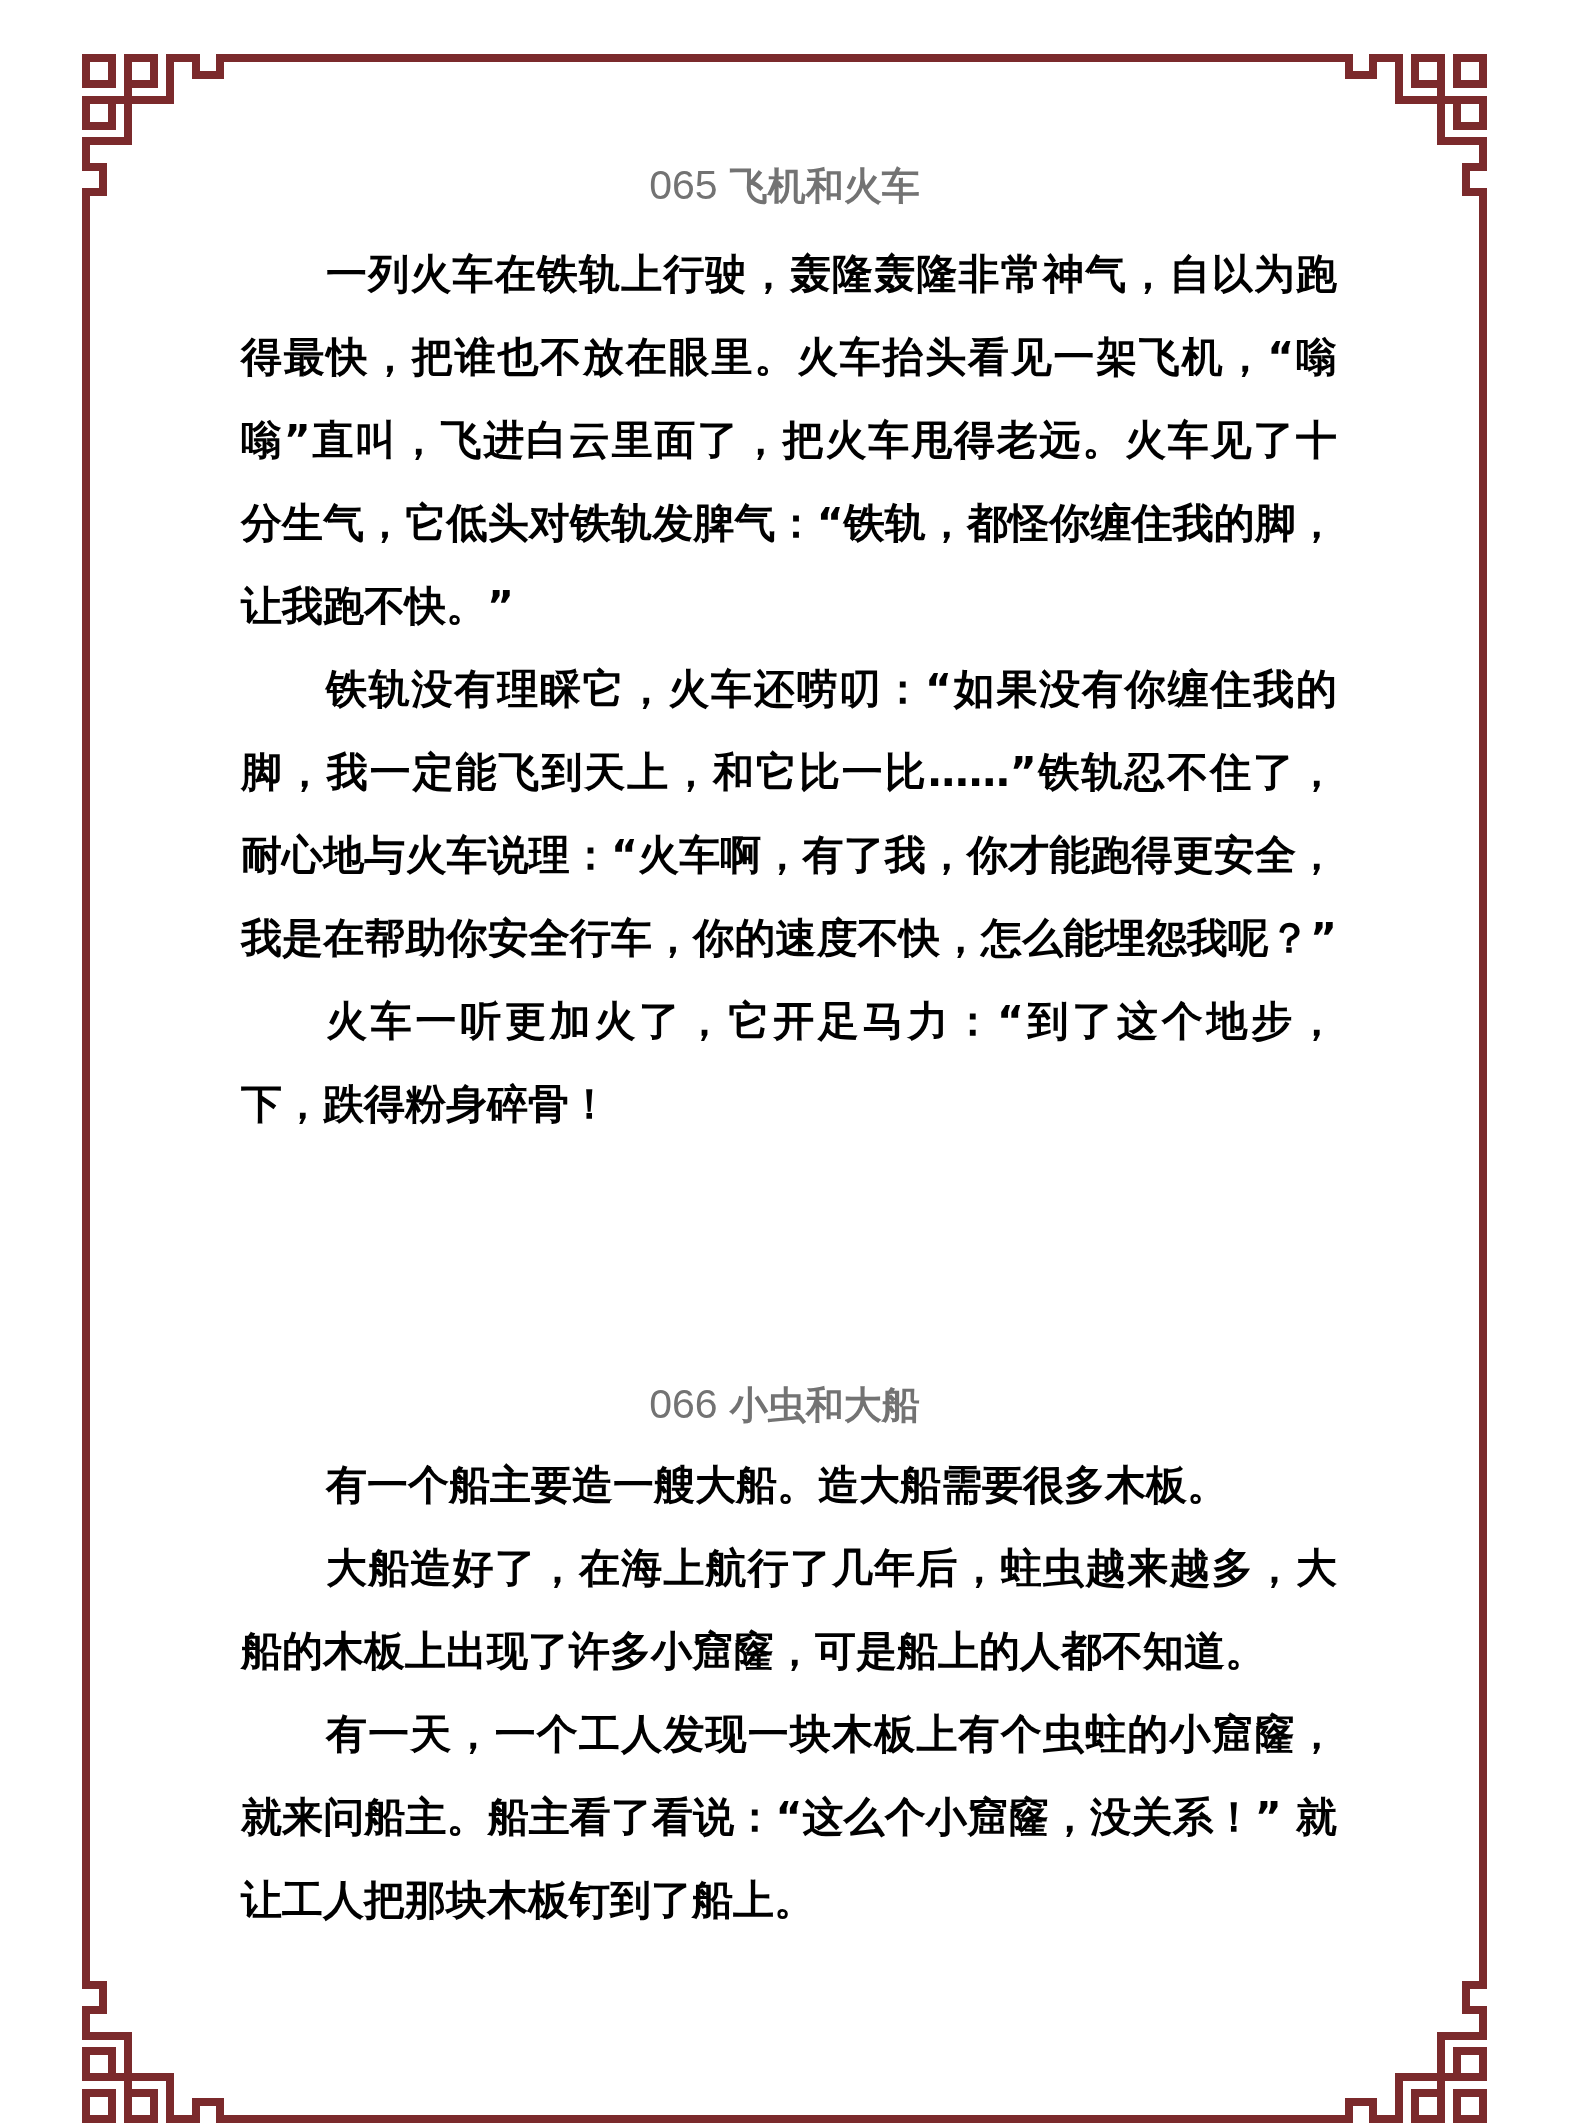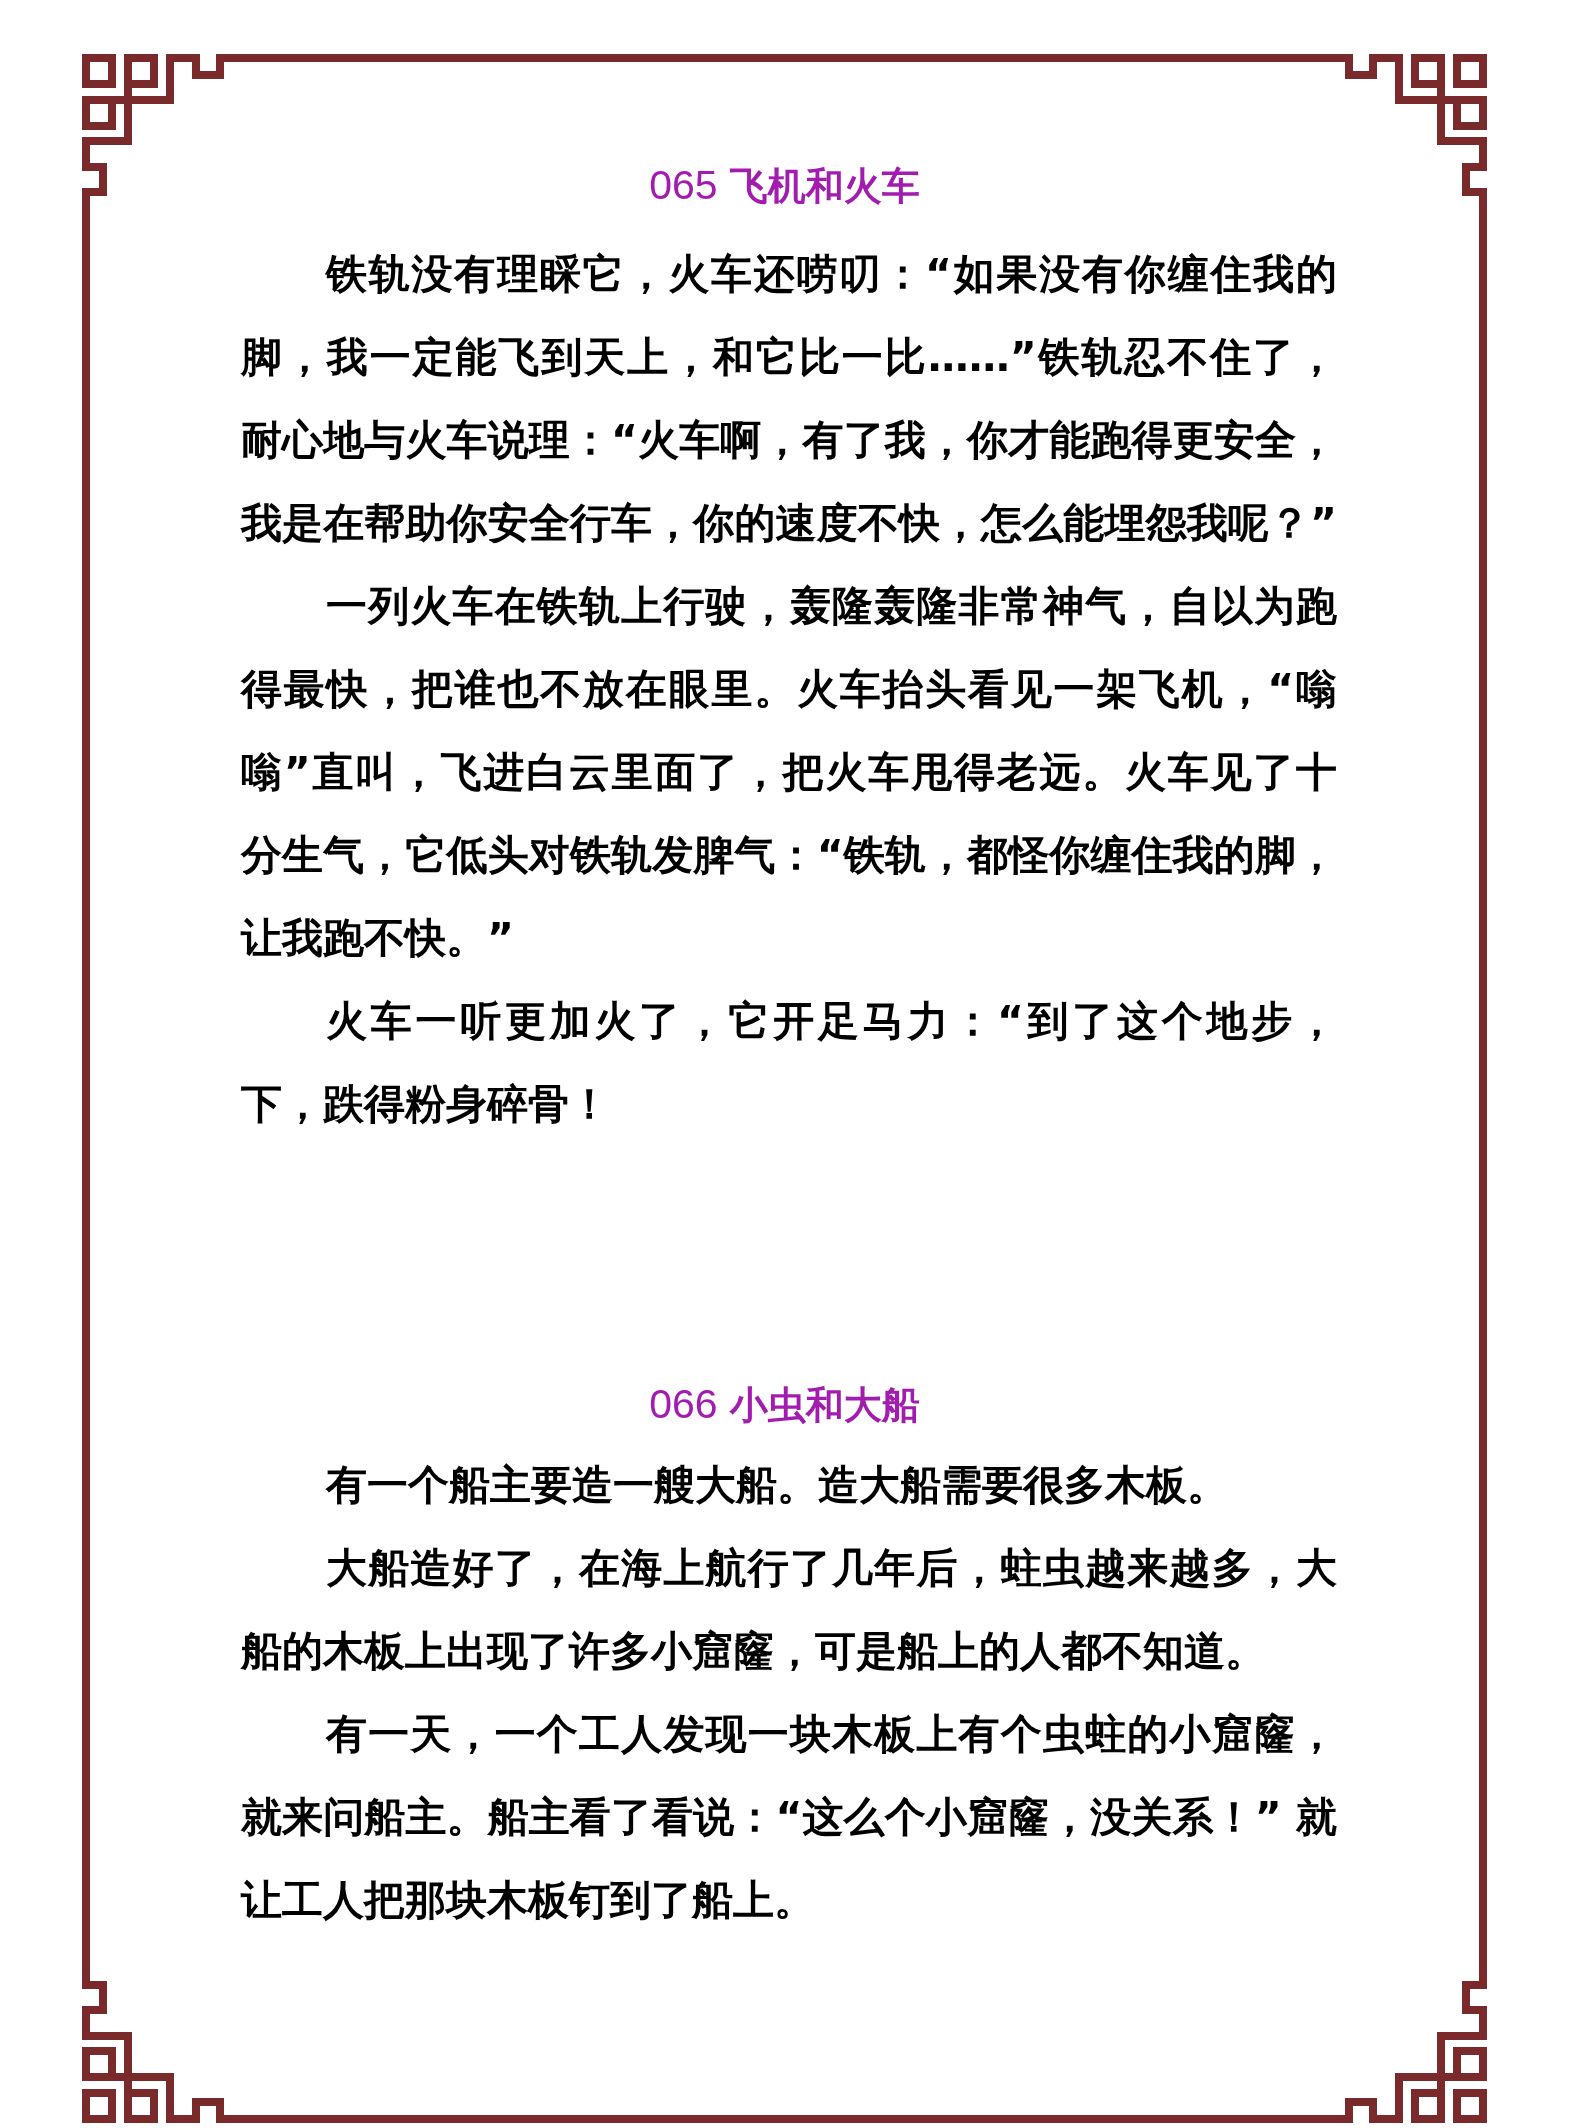--- a/index.html
+++ b/index.html
@@ -1,20 +1,20 @@
 <!DOCTYPE html>
 <html><head>
 <meta charset="utf-8">
 <style>
   html, body { margin: 0; padding: 0; background: #ffffff; }
   body { width: 1580px; height: 2128px; position: relative; overflow: hidden;
          font-family: "DejaVu Sans", "Liberation Sans", sans-serif; }
   .frame { position: absolute; left: 0; top: 0; width: 1580px; height: 2128px; }
   .title { position: absolute; left: 82px; width: 1405px; text-align: center;
-           color: #a21caf; font-size: 38px; line-height: 46px; white-space: nowrap; }
+           color: #737373; font-size: 38px; line-height: 46px; white-space: nowrap; }
   .title .num { font-family: "Liberation Sans", sans-serif; font-weight: normal; font-size: 41px; }
   .title .name { font-weight: bold; }
   .story { position: absolute; left: 241px; width: 1096px; }
   .line { height: 83px; line-height: 83px; font-size: 41px; font-weight: bold; color: #000;
           white-space: nowrap; text-align: justify; text-align-last: justify; overflow: visible; }
   .line.indent { padding-left: 85px; }
   .line.last { text-align: left; text-align-last: left; }
 </style>
 </head>
 <body>
@@ -67,31 +67,31 @@
   <rect x="1479" y="188" width="8" height="1801" fill="#7b2a2c"></rect>
 </svg>
 
 <div class="title" style="top:162px;">
   <span class="num">065</span>
   <span class="name">飞机和火车</span>
 </div>
 
 <div class="story" style="top:233px;">
   <div>
-    <div class="line indent">铁轨没有理睬它，火车还唠叨：“如果没有你缠住我的</div>
-    <div class="line">脚，我一定能飞到天上，和它比一比……”铁轨忍不住了，</div>
-    <div class="line">耐心地与火车说理：“火车啊，有了我，你才能跑得更安全，</div>
-    <div class="line">我是在帮助你安全行车，你的速度不快，怎么能埋怨我呢？”</div>
-  </div>
-  <div>
     <div class="line indent">一列火车在铁轨上行驶，轰隆轰隆非常神气，自以为跑</div>
     <div class="line">得最快，把谁也不放在眼里。火车抬头看见一架飞机，“嗡</div>
     <div class="line">嗡”直叫，飞进白云里面了，把火车甩得老远。火车见了十</div>
     <div class="line">分生气，它低头对铁轨发脾气：“铁轨，都怪你缠住我的脚，</div>
     <div class="line last">让我跑不快。”</div>
+  </div>
+  <div>
+    <div class="line indent">铁轨没有理睬它，火车还唠叨：“如果没有你缠住我的</div>
+    <div class="line">脚，我一定能飞到天上，和它比一比……”铁轨忍不住了，</div>
+    <div class="line">耐心地与火车说理：“火车啊，有了我，你才能跑得更安全，</div>
+    <div class="line">我是在帮助你安全行车，你的速度不快，怎么能埋怨我呢？”</div>
   </div>
   <div>
     <div class="line indent">火车一听更加火了，它开足马力：“到了这个地步，</div>
     <div class="line last">下，跌得粉身碎骨！</div>
   </div>
 </div>
 
 <div class="title" style="top:1381px;">
   <span class="num">066</span>
   <span class="name">小虫和大船</span>

